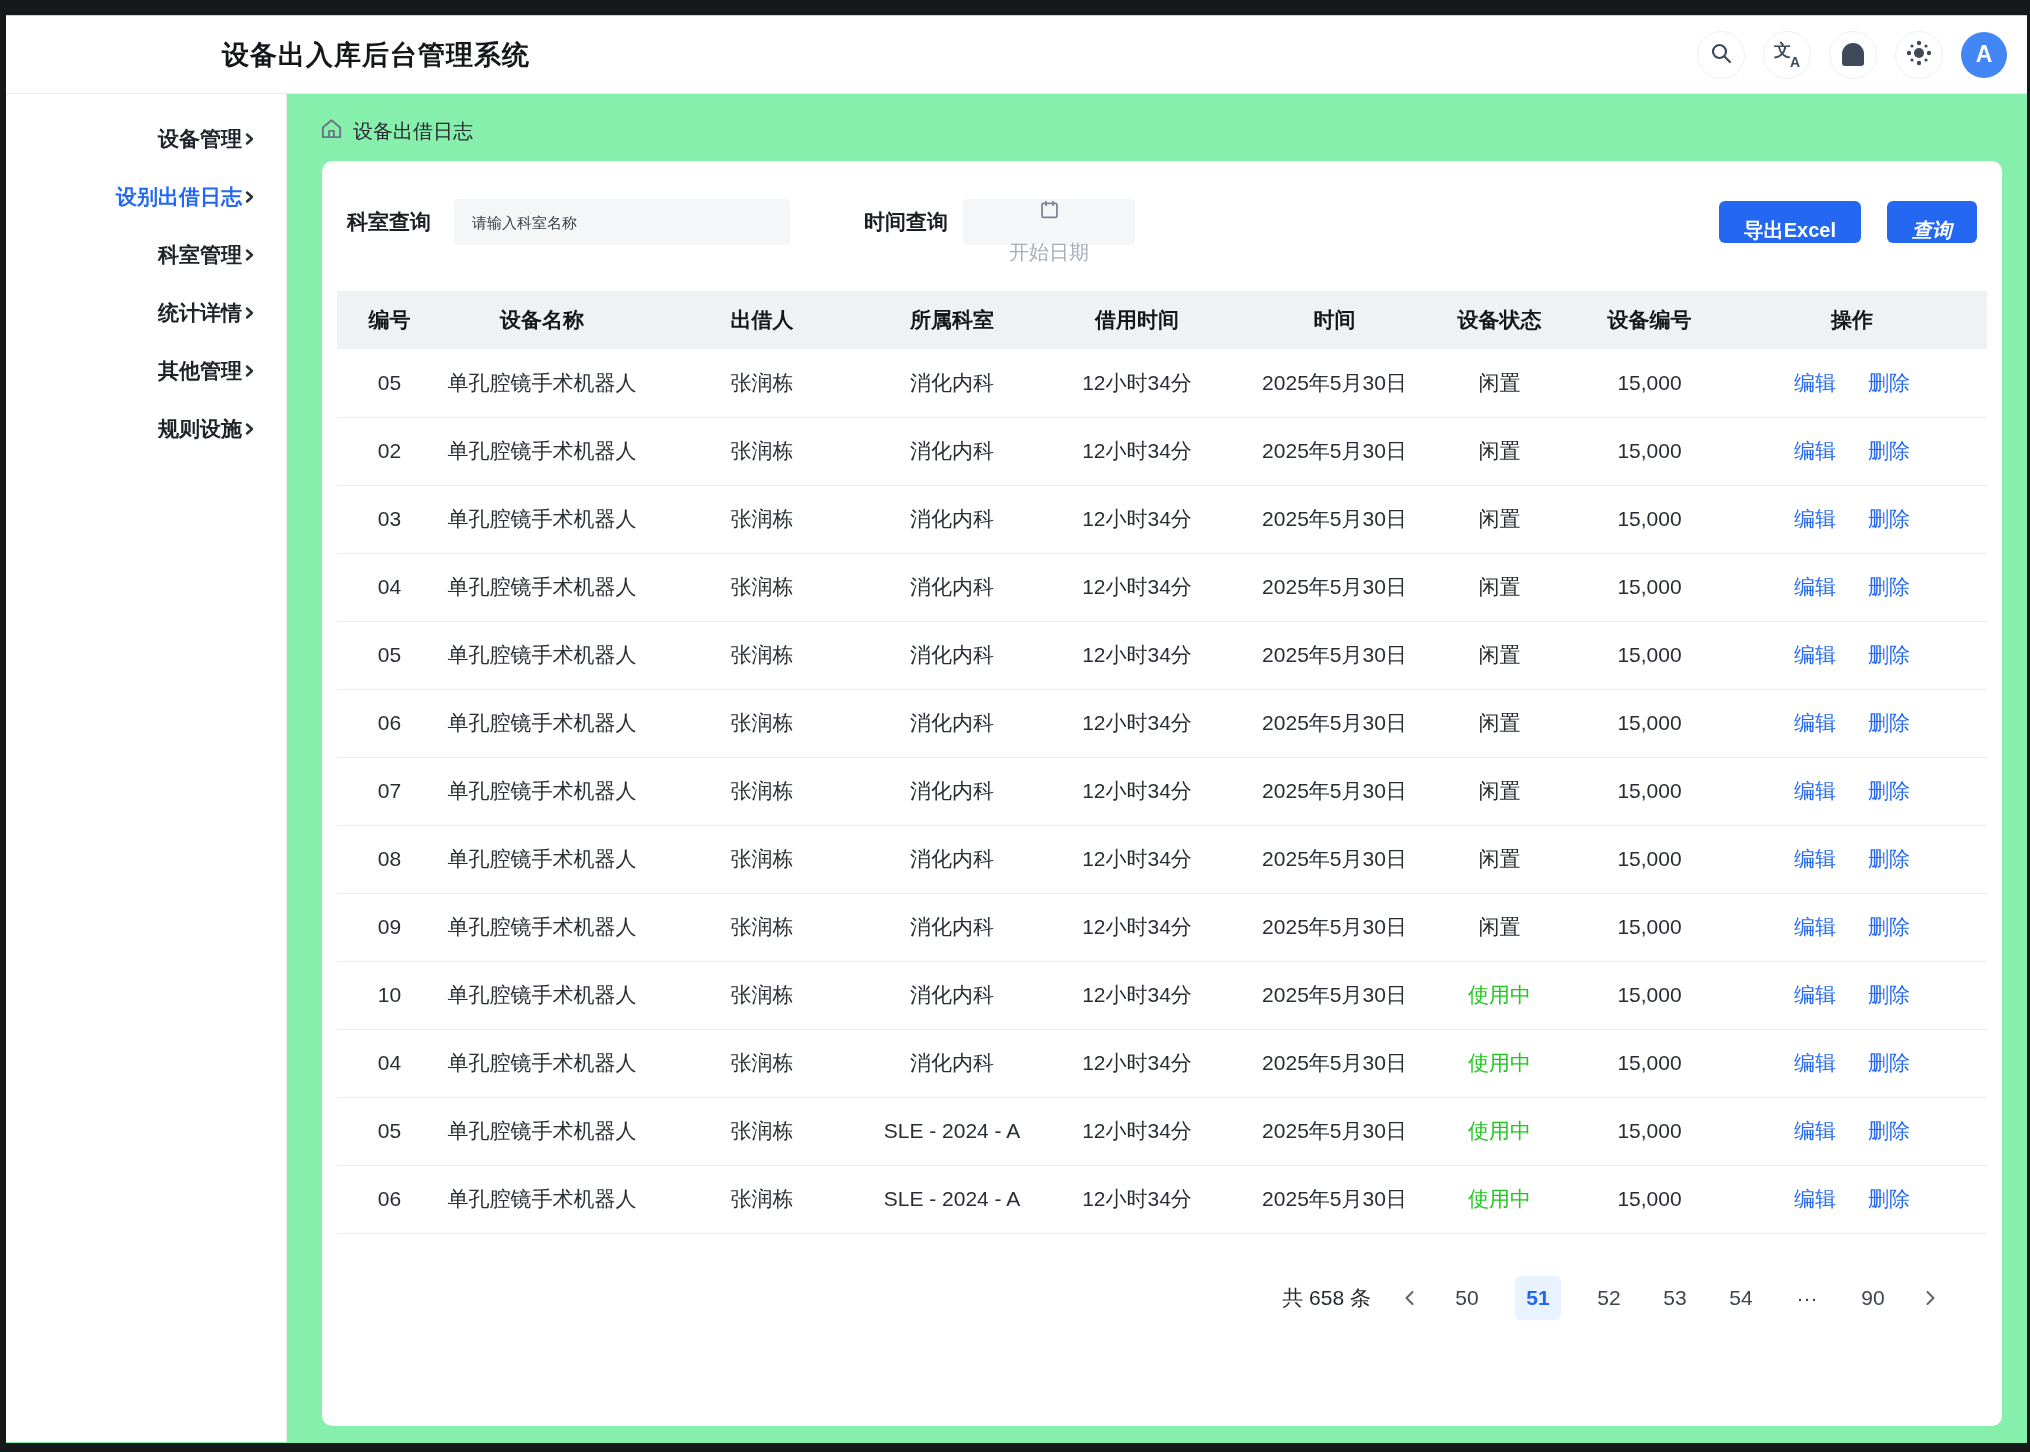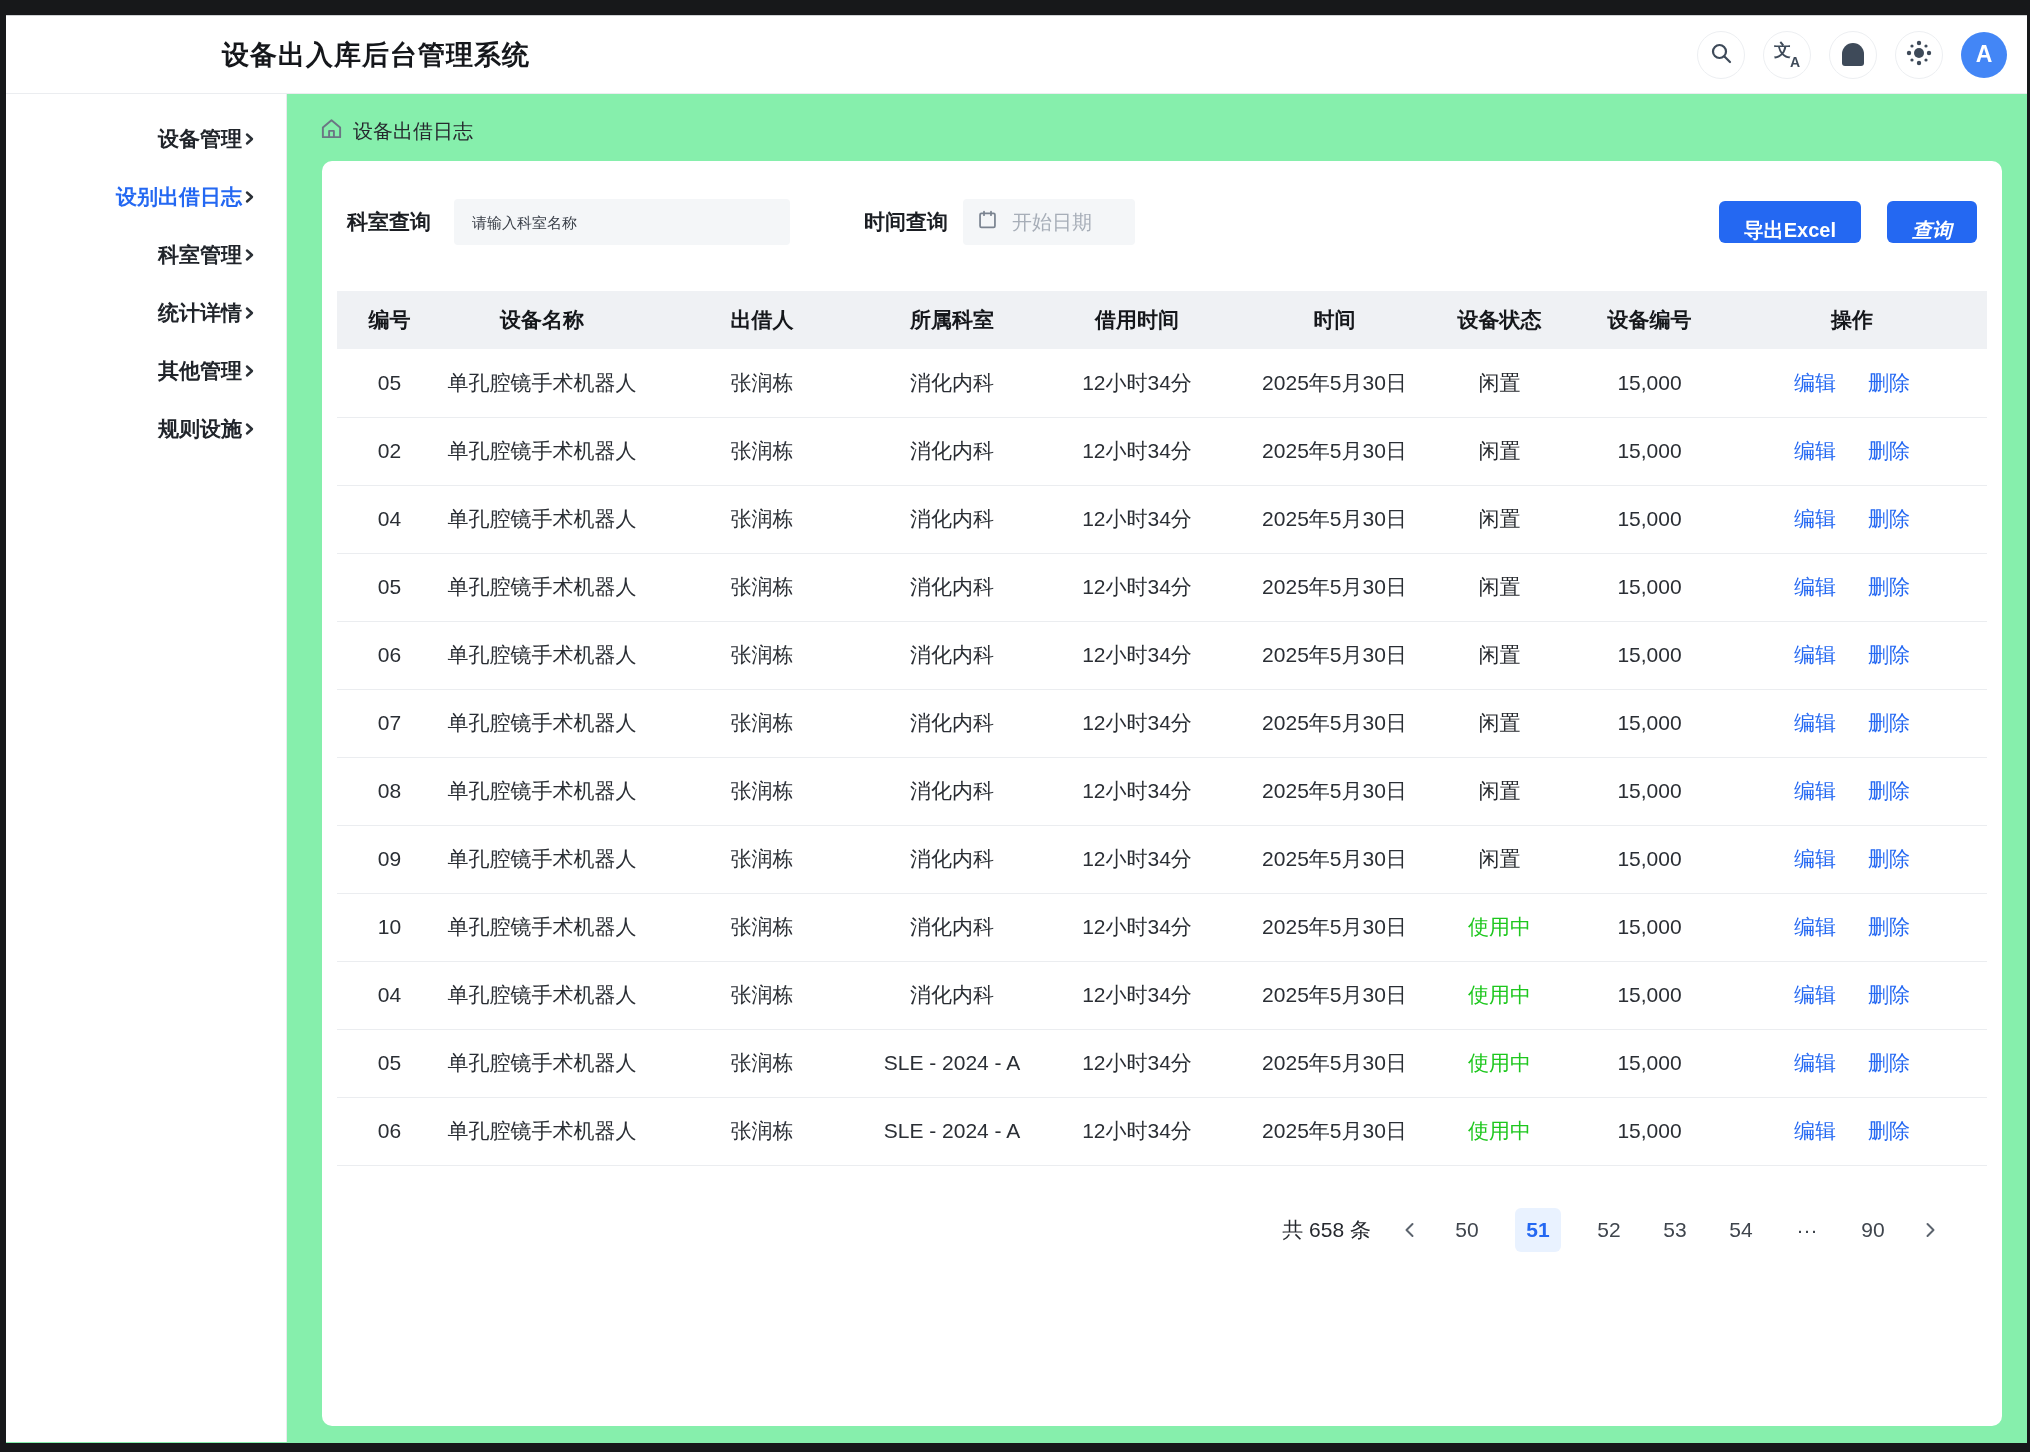--- a/index.html
+++ b/index.html
@@ -62,21 +62,21 @@
   .filter-label { font-size:21px; font-weight:700; color:#1b1e23; }
   .dept-input {
     width:336px; height:46px; margin-left:23px; border:none; outline:none;
     background:#f4f6f8; border-radius:4px; padding:0 18px; font-size:15px; color:#2f353d;
     font-family:inherit;
   }
   .dept-input::placeholder { color:#383e47; opacity:1; }
   .time-label { margin-left:74px; }
   .date-box {
     width:172px; height:46px; margin-left:15px; background:#f4f6f8; border-radius:4px;
-    display:flex; align-items:center; padding:0 14px; gap:14px; cursor:pointer;
+    display:flex; align-items:center; padding:0 14px; gap:14px; cursor:pointer;flex-direction:column;
   }
   .date-box span { font-size:20px; color:#a7aeb8; }
   .btn {
     height:42px; padding:16px 25px; border:none; border-radius:6px; cursor:pointer;
     background:var(--accent,#2468f2); color:#fff; font-size:20px; font-weight:600;
     font-family:inherit;
   }
   .btn + .btn { margin-left:26px;font-style:italic; }
   .filter-spacer { flex:1; }
   
@@ -285,20 +285,34 @@
     <td>12小时34分</td>
     <td>2025年5月30日</td>
     <td class="status idle">闲置</td>
     <td>15,000</td>
     <td>
       <span class="link">编辑</span>
       <span class="link">删除</span>
     </td>
   </tr>
               <tr>
+    <td>03</td>
+    <td>单孔腔镜手术机器人</td>
+    <td>张润栋</td>
+    <td>消化内科</td>
+    <td>12小时34分</td>
+    <td>2025年5月30日</td>
+    <td class="status idle">闲置</td>
+    <td>15,000</td>
+    <td>
+      <span class="link">编辑</span>
+      <span class="link">删除</span>
+    </td>
+  </tr>
+              <tr>
     <td>04</td>
     <td>单孔腔镜手术机器人</td>
     <td>张润栋</td>
     <td>消化内科</td>
     <td>12小时34分</td>
     <td>2025年5月30日</td>
     <td class="status idle">闲置</td>
     <td>15,000</td>
     <td>
       <span class="link">编辑</span>

